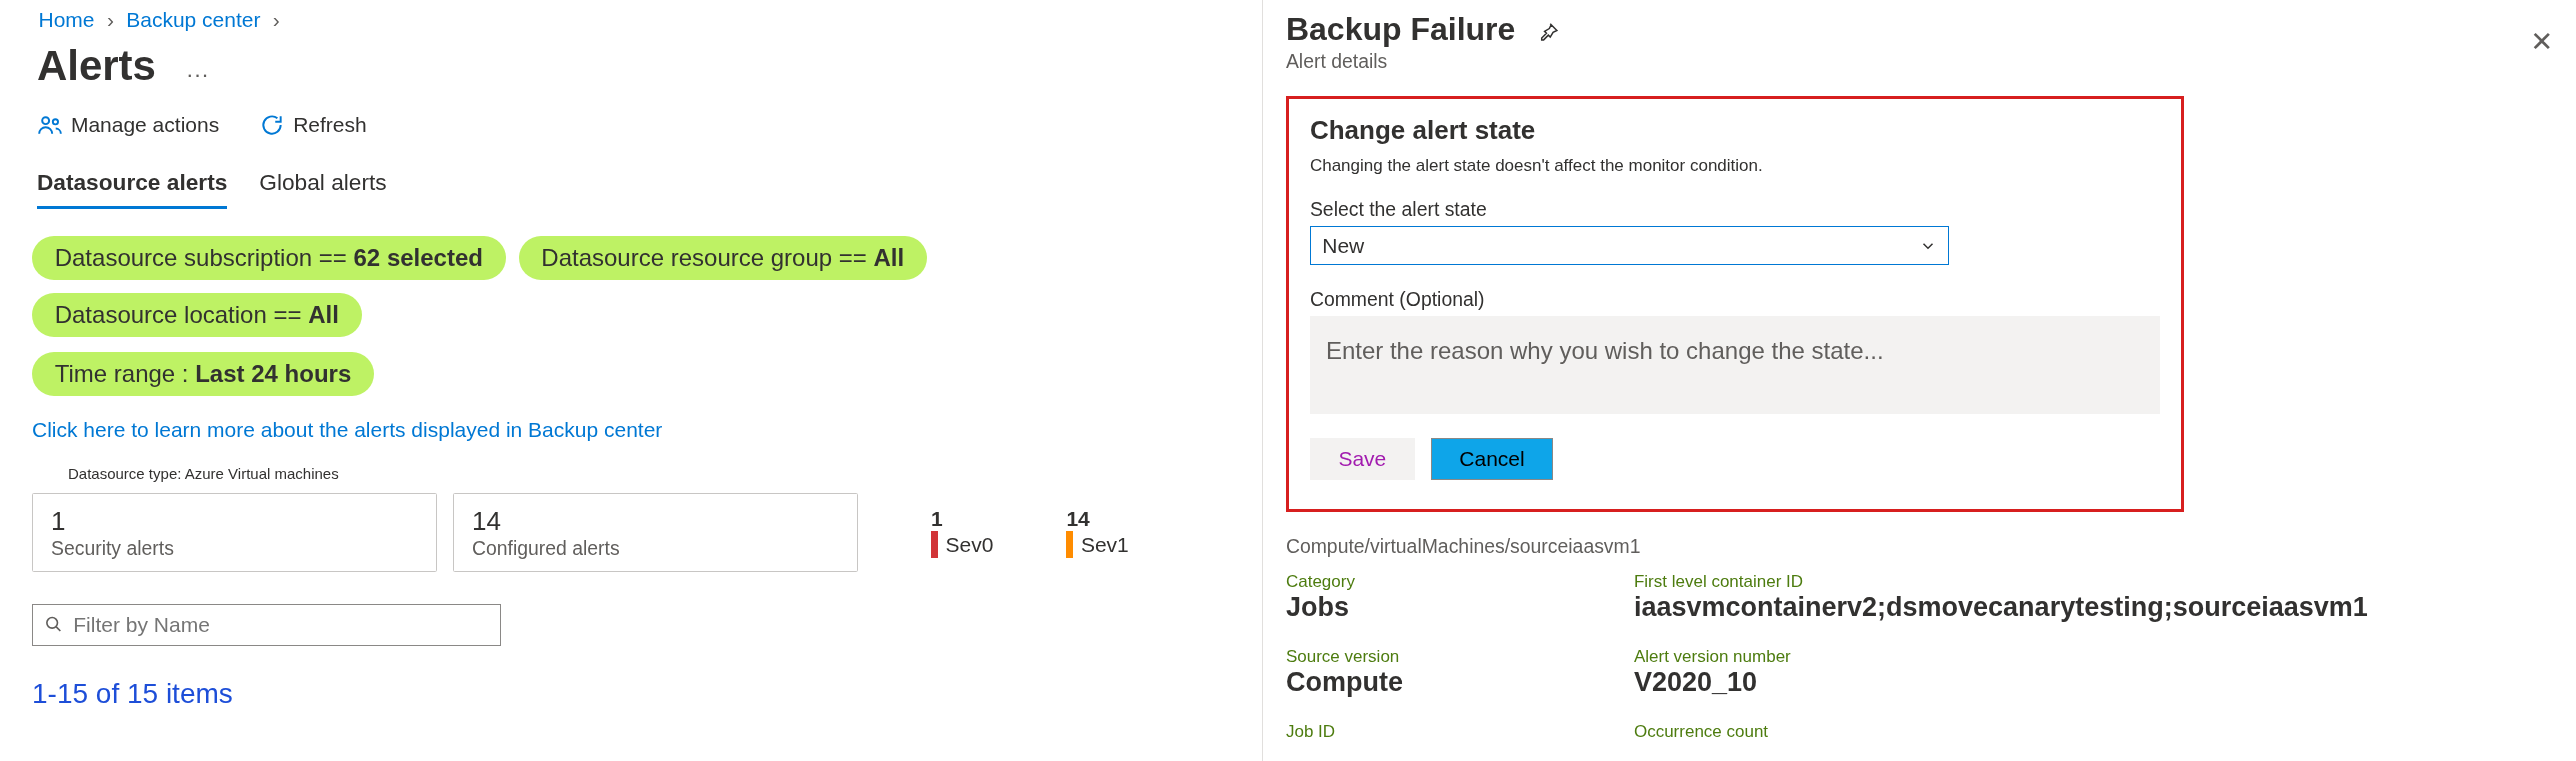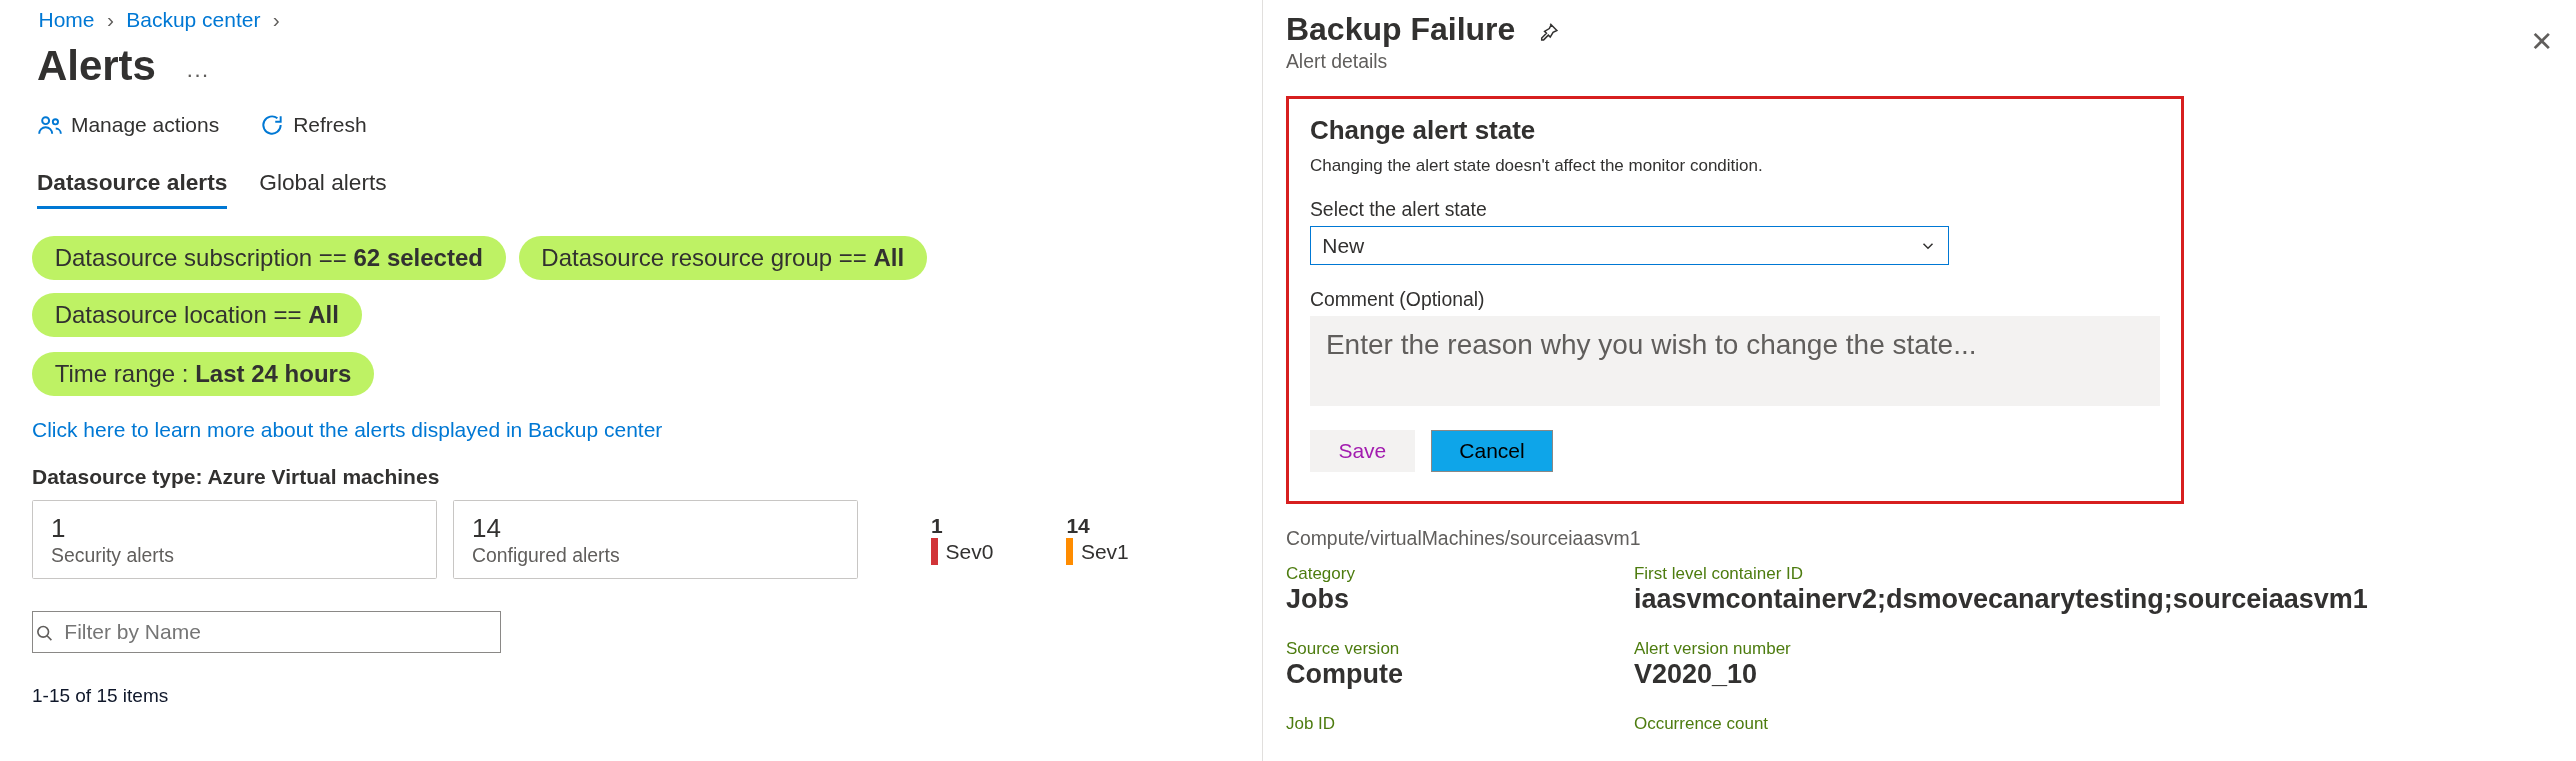--- a/index.html
+++ b/index.html
@@ -116,23 +116,24 @@
     
     .info-link {
       color: #0078d4;
       text-decoration: none;
       font-size: 21px;
       display: inline-block;
       margin-bottom: 22.7px;
     }
 
     .h-sub {
-      font-weight: 700;
-      font-size: 21px;
+      font-weight: 400;
+      font-size: 15px;
       margin-bottom: 11.3px;
+      margin-left: 36px;
     }
 
     .cards-row {
       display: flex;
       align-items: center;
       gap: 16px;
       margin-bottom: 32px;
     }
     .stat-card {
       border: 0.8px solid #c8c6c4;
@@ -164,38 +165,38 @@
     }
     .sev-bar {
       width: 6.5px;
       height: 27.5px;
       display: inline-block;
     }
 
     
     .filter-box {
       display: flex;
-      align-items: flex-end;
+      align-items: center;
       border: 0.8px solid #8a8886;
       width: 469px;
-      padding: 8px 2px;
+      padding: 8px 11px;
       gap: 9.7px;
       margin-bottom: 24px;
     }
     .filter-box input {
       border: none;
       outline: none;
       width: 100%;
       font-size: 21px;
     }
     .filter-box svg { width: 21px; height: 21px; color: #605e5c; }
 
     .pager {
-      font-size: 19px;
-      color: #0f172a;
+      font-size: 28px;
+      color: #1d4ed8;
       margin-top: 32px;
     }
 
     
     .panel-header {
       display: flex;
       align-items: center;
       justify-content: space-between;
     }
     .panel-title-block {
@@ -250,25 +251,25 @@
       justify-content: space-between;
       align-items: center;
       padding: 6.5px 11.3px;
       width: 639px;
       max-width: 100%;
       margin-bottom: 22.7px;
       font-size: 21px;
     }
     .textarea-box {
       background: #f3f2f1;
-      padding: 13px 16px;
+      padding: 21px 16px;
       width: 100%;
       min-height: 89px;
       border: none;
-      font-size: 28px;
+      font-size: 24px;
       font-family: inherit;
       resize: none;
       outline: none;
     }
     .textarea-box::placeholder { color: #605e5c; }
     .btn-row {
       display: flex;
       gap: 16px;
       margin-top: 19.4px;
     }

